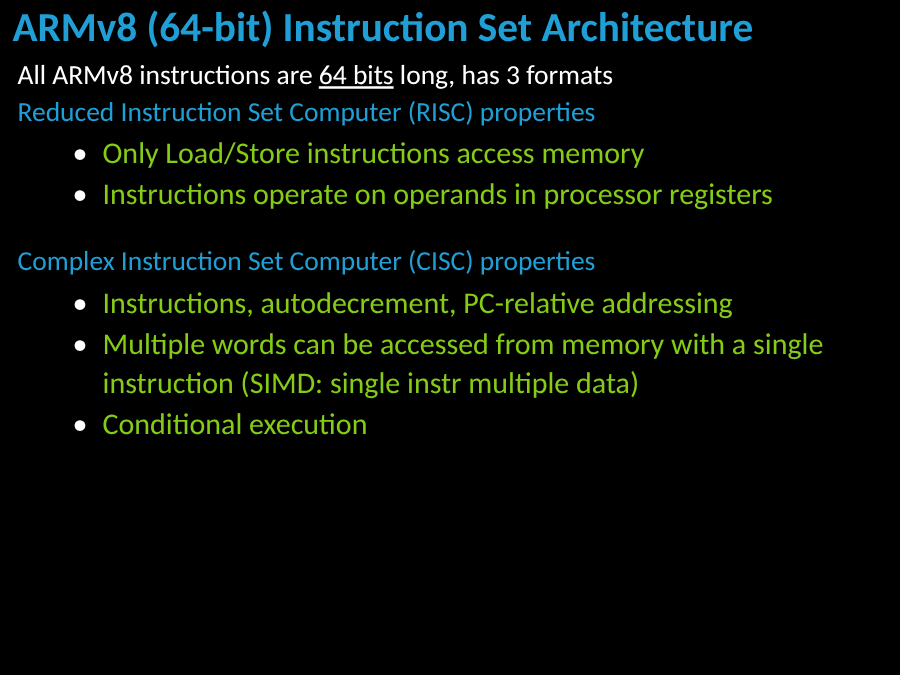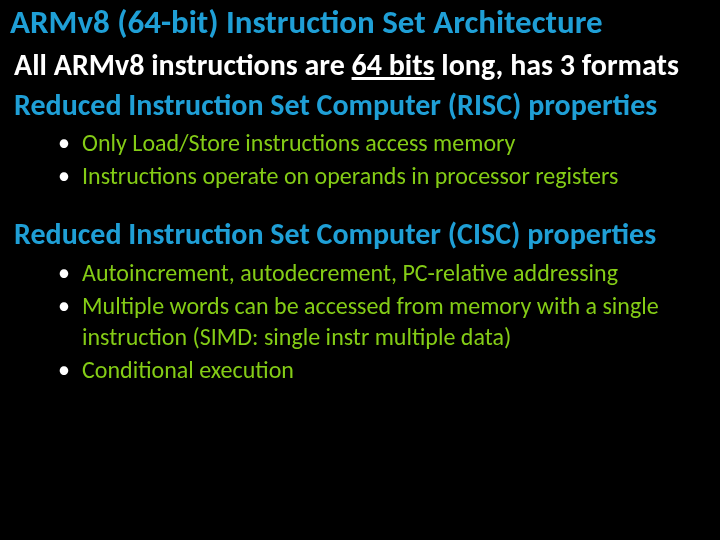--- a/index.html
+++ b/index.html
@@ -20,24 +20,24 @@
   }
   .title {
     font-size: 33px;
     font-weight: 700;
     color: #1f9fd6;
     text-decoration-color: #1f9fd6;
     margin: 2px 0 4px 0;
     letter-spacing: 0px;
   }
   .level1 {
-    font-size: 30px;
+    font-size: 22px;
     color: #1f9fd6;
     margin: 2px 0 2px 4px;
-    font-weight: 700;
+    font-weight: 400;
     line-height: 1.25;
   }
   .level1 .white {
     color: #ffffff;
   }
   .level1 .underline {
     text-decoration: underline;
   }
   .level2 {
     list-style: none;
@@ -74,20 +74,20 @@
   <div class="level1">
     <span class="white">All ARMv8 instructions are </span><span class="white underline">64 bits</span><span class="white"> long, has 3 formats</span>
   </div>
 
   <div class="level1">Reduced Instruction Set Computer (RISC) properties</div>
   <ul class="level2">
     <li>Only Load/Store instructions access memory</li>
     <li>Instructions operate on operands in processor registers</li>
   </ul>
 
-  <div class="level1">Reduced Instruction Set Computer (CISC) properties</div>
+  <div class="level1">Complex Instruction Set Computer (CISC) properties</div>
   <ul class="level2 section2-sub">
-    <li>Autoincrement, autodecrement, PC-relative addressing</li>
+    <li>Instructions, autodecrement, PC-relative addressing</li>
     <li>Multiple words can be accessed from memory with a single instruction (SIMD: single instr multiple data)</li>
     <li>Conditional execution</li>
   </ul>
 
 </div>
 
 </body></html>

